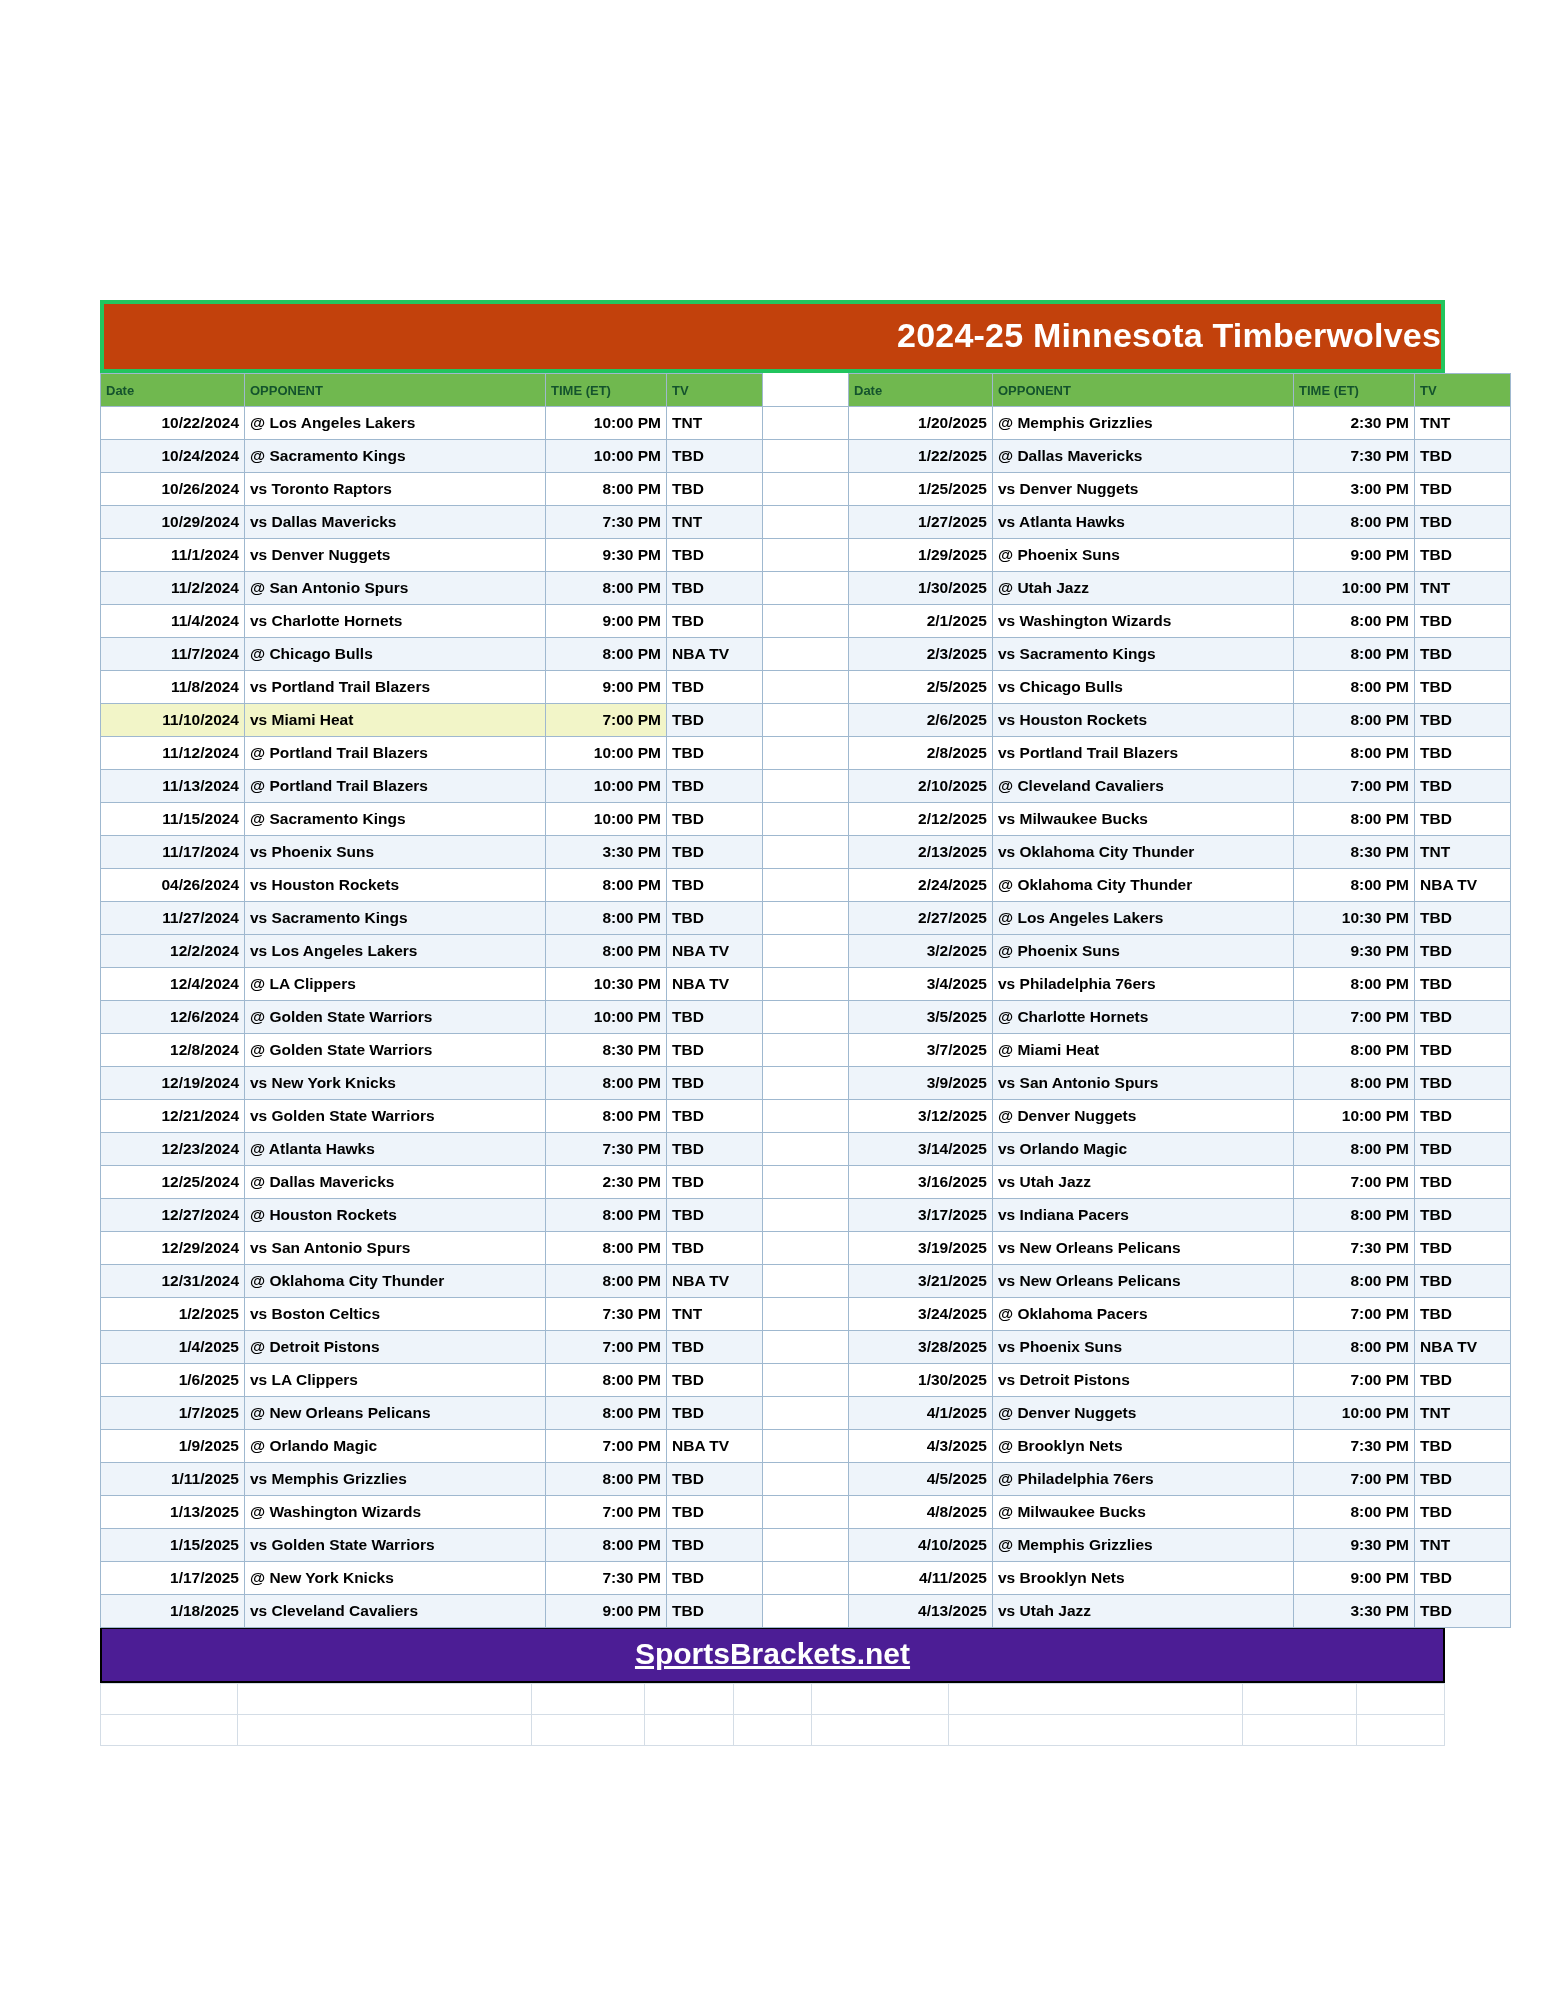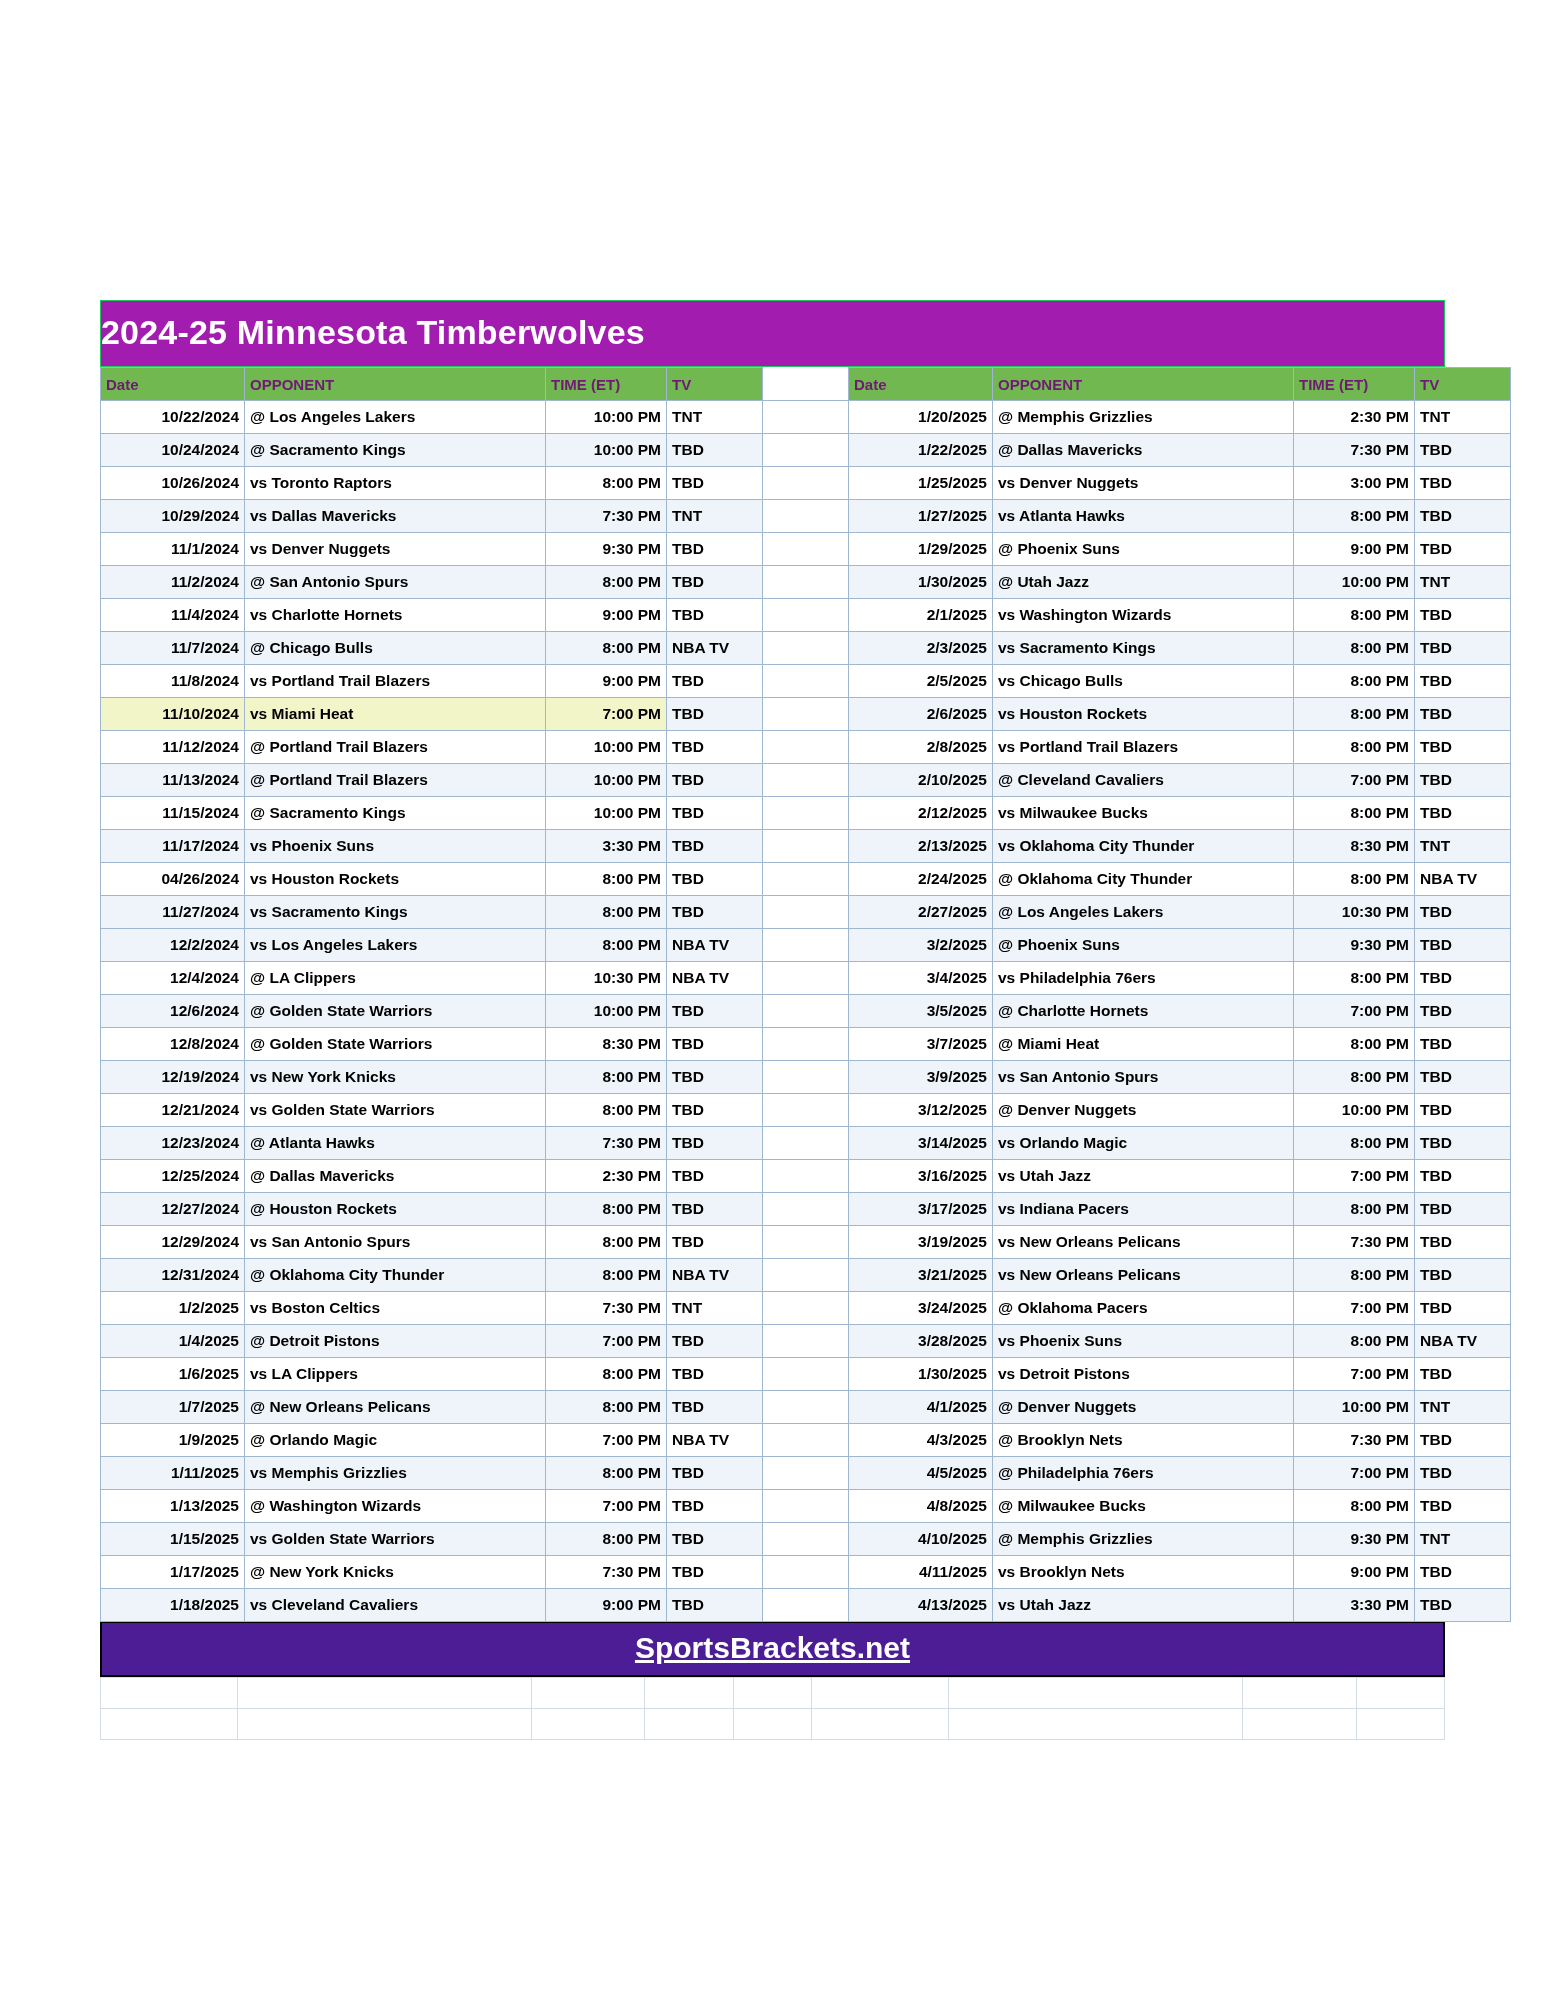--- a/index.html
+++ b/index.html
@@ -13,47 +13,47 @@
     font-family: "Liberation Sans", sans-serif;
     position: relative;
   }
   .sheet {
     position: absolute;
     left: 100px;
     top: 300px;
     width: 1345px;
   }
   .title-bar {
-    background: #a21caf;
-    border: 1px solid #22c55e;
+    background: #c2410c;
+    border: 4px solid #22c55e;
     color: #ffffff;
     font-size: 34px;
     font-weight: bold;
-    text-align: left;
+    text-align: right;
     padding: 12px 0 14px 0;
     letter-spacing: 0.2px;
   }
   table.sched {
     border-collapse: collapse;
     table-layout: fixed;
     width: 1345px;
     font-size: 15.5px;
   }
   table.sched td, table.sched th {
     border: 1px solid #9fb8cf;
     padding: 2px 5px;
     height: 28px;
     overflow: hidden;
     white-space: nowrap;
   }
   .hdr td {
     background: #70b84f;
-    color: #701a75;
+    color: #14532d;
     font-weight: bold;
-    font-size: 15px;
+    font-size: 13px;
     border: 1px solid #5a9c3d;
     padding-top: 3px;
     padding-bottom: 3px;
   }
   .c-date   { width: 133px; text-align: right; font-weight: bold; }
   .c-opp    { width: 290px; text-align: left;  font-weight: bold; }
   .c-time   { width: 110px; text-align: right; font-weight: bold; }
   .c-tv     { width: 85px;  text-align: left;  font-weight: bold; }
   .c-gap    { width: 75px;  border-top: none; border-bottom: none; background: #ffffff; }
   .hdr .c-date, .hdr .c-time { text-align: left; }

